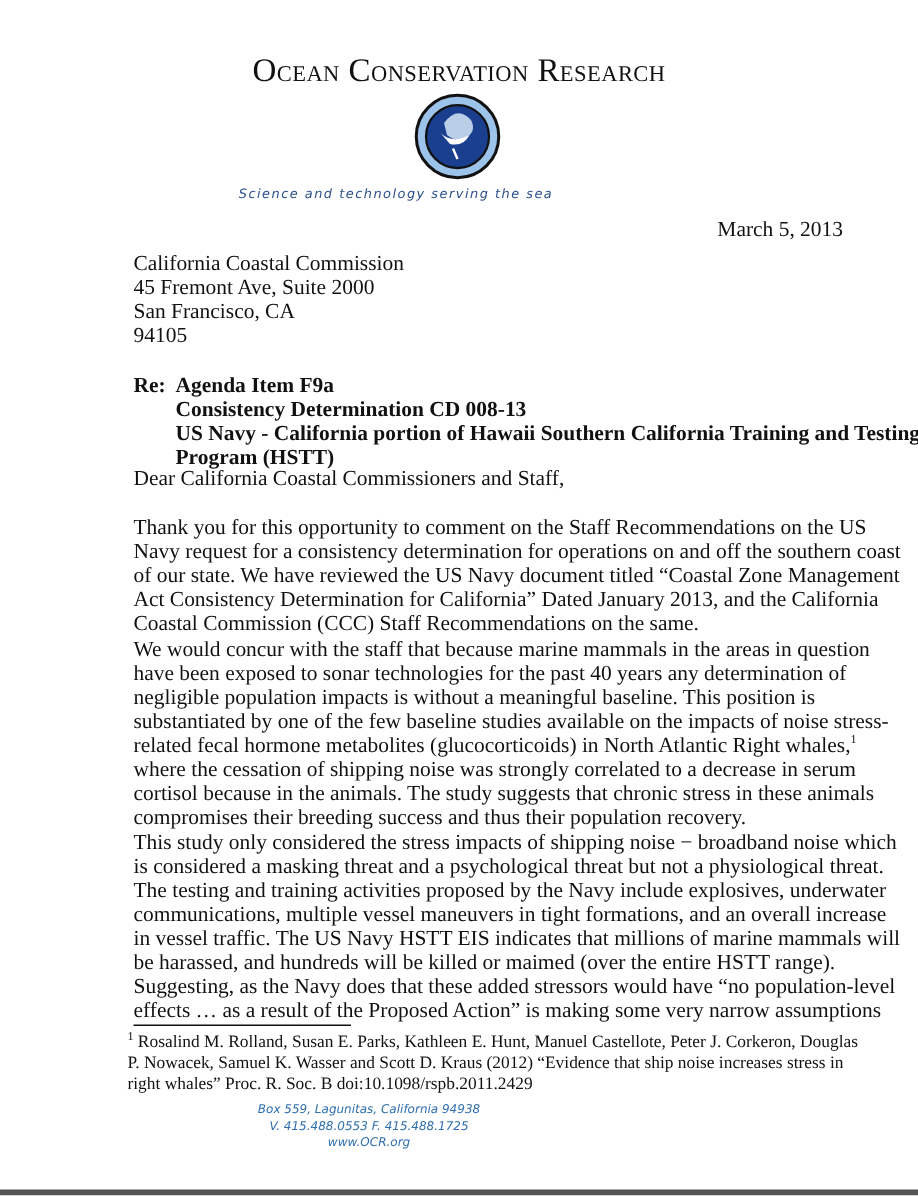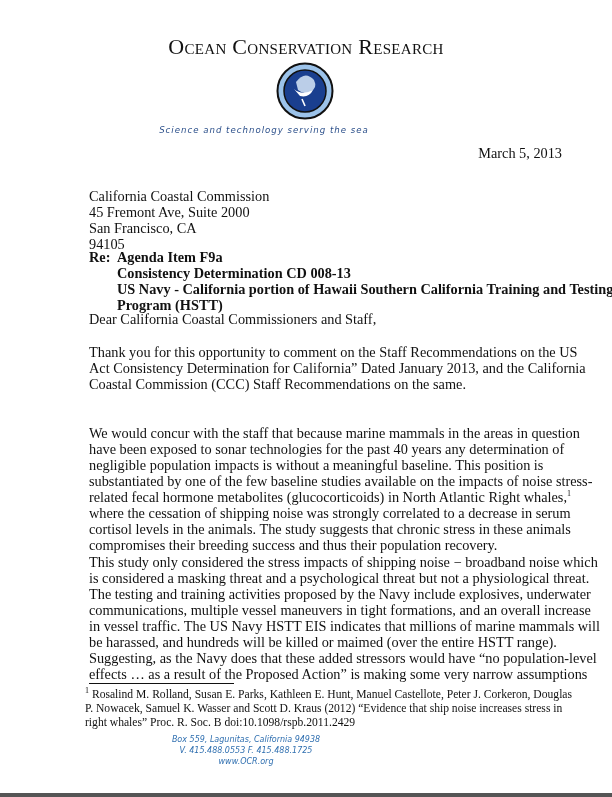--- a/index.html
+++ b/index.html
@@ -8,21 +8,21 @@
   .page { position:absolute; left:0; top:0; width:612px; height:793px; background:#fff;padding-left:13px; }
   .org-name { position:absolute; left:0; width:612px; top:34px; text-align:center;
               font-family:"Liberation Serif", serif; font-size:22px; letter-spacing:0.3px; color:#111;
               font-variant:small-caps; font-weight:normal; }
   .logo { position:absolute; left:276px; top:62px; width:58px; height:58px; }
   .tagline { position:absolute; left:0; width:528px; top:125px; text-align:center;
              font-family:"DejaVu Sans", sans-serif; font-style:italic; font-size:8.6px;
              letter-spacing:1px; color:#2b4f8a; }
   .date { position:absolute; right:63px; top:145px; font-size:14.3px; }
   .text { position:absolute; left:89px; font-size:14.3px; line-height:16px; white-space:nowrap; }
-  .addr { top:168px;margin-top:20px; }
+  .addr { top:168px; }
   .re { top:249px;font-weight:bold; }
   .re .row { display:flex; }
   .re .lbl { width:28px; }
   .salutation { top:311px; }
   .p1 { top:344px; }
   .p2 { top:425px; }
   .p3 { top:538px;margin-top:16px; }
   .sup { font-size:8px; vertical-align:super; line-height:0; }
   .fn-rule { position:absolute; left:89px; top:683px; width:145px; height:1px; background:#111; }
   .footnote { position:absolute; left:85px; top:688px; font-size:11.6px; line-height:14px; white-space:nowrap; }
@@ -73,32 +73,34 @@
     <div class="row">
         <span class="lbl"></span>
         <span>Program (HSTT)</span>
       </div>
   </div>
 
   <div class="text salutation">Dear California Coastal Commissioners and Staff,</div>
 
   <div class="text p1">
     <div>Thank you for this opportunity to comment on the Staff Recommendations on the US</div>
+    <div>Navy request for a consistency determination for operations on and off the southern coast</div>
+    <div>of our state. We have reviewed the US Navy document titled “Coastal Zone Management</div>
     <div>Act Consistency Determination for California” Dated January 2013, and the California</div>
     <div>Coastal Commission (CCC) Staff Recommendations on the same.</div>
   </div>
 
   <div class="text p2">
     <div>We would concur with the staff that because marine mammals in the areas in question</div>
     <div>have been exposed to sonar technologies for the past 40 years any determination of</div>
     <div>negligible population impacts is without a meaningful baseline. This position is</div>
     <div>substantiated by one of the few baseline studies available on the impacts of noise stress-</div>
     <div><span>related fecal hormone metabolites (glucocorticoids) in North Atlantic Right whales,</span><span class="sup">1</span></div>
     <div>where the cessation of shipping noise was strongly correlated to a decrease in serum</div>
-    <div>cortisol levels in the animals. The study suggests that chronic stress in these animals</div>
+    <div>cortisol because in the animals. The study suggests that chronic stress in these animals</div>
     <div>compromises their breeding success and thus their population recovery.</div>
   </div>
 
   <div class="text p3">
     <div>This study only considered the stress impacts of shipping noise − broadband noise which</div>
     <div>is considered a masking threat and a psychological threat but not a physiological threat.</div>
     <div>The testing and training activities proposed by the Navy include explosives, underwater</div>
     <div>communications, multiple vessel maneuvers in tight formations, and an overall increase</div>
     <div>in vessel traffic. The US Navy HSTT EIS indicates that millions of marine mammals will</div>
     <div>be harassed, and hundreds will be killed or maimed (over the entire HSTT range).</div>

